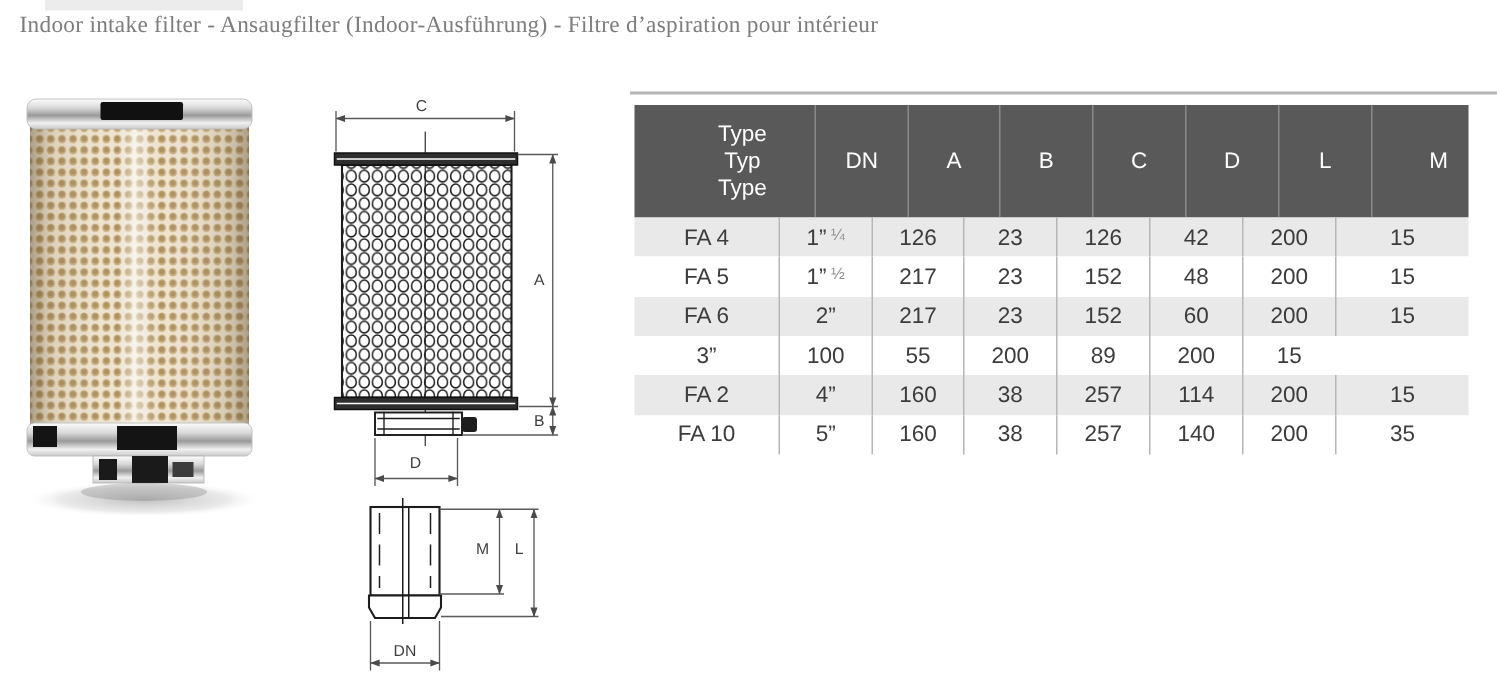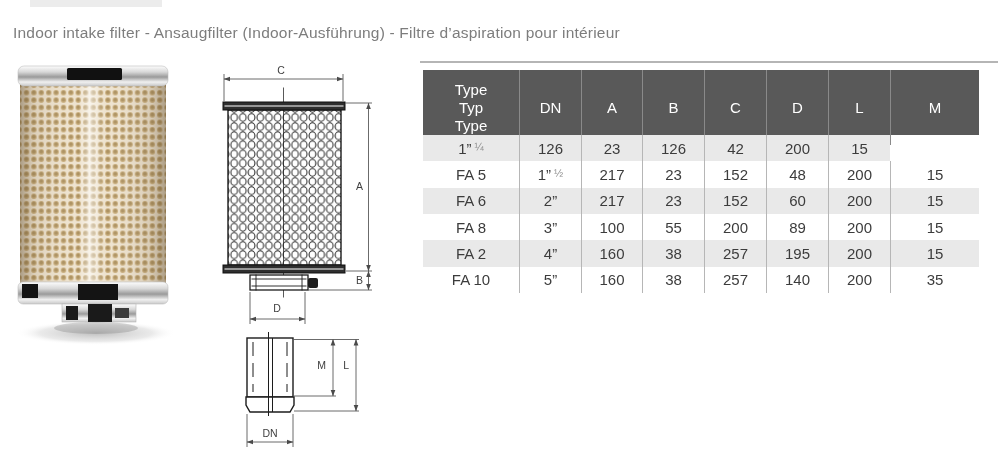--- a/index.html
+++ b/index.html
@@ -2,33 +2,33 @@
 <html><head>
 <meta charset="utf-8">
 <style>
   html,body { margin:0; padding:0; background:#ffffff; }
   #canvas {
     position:relative; width:1000px; height:465px; background:#ffffff;
     font-family:"Liberation Sans","DejaVu Sans",sans-serif; overflow:hidden;
   }
   
   .page-title {
-    position:absolute; left:13px; top:24px; font-size:15.5px; letter-spacing:.2px;
-    color:#7d7d7d; white-space:nowrap;
+    position:absolute; left:13px; top:8px; font-size:15.5px; letter-spacing:.2px;
+    color:#7d7d7d; white-space:nowrap;font-family:Liberation Serif, serif;
   }
   .top-artifact { position:absolute; left:30px; top:0; width:132px; height:7px; background:#ececec; }
   
   .top-rule { position:absolute; left:420px; top:61px; width:578px; height:2px; background:#9c9c9c; opacity:.75; }
   
   .photo-wrap   { position:absolute; left:8px;  top:52px; width:185px; height:300px; }
   .drawing-wrap { position:absolute; left:195px; top:58px; width:185px; height:397px; }
   
   .spec-table { position:absolute; left:423px; top:70px; width:556px; }
   .t-grid { display:grid; grid-template-columns:96px 62px 61px 62px 62px 62px 62px 89px; }
-  .t-head { background:#595959; height:65px; }
+  .t-head { background:#595959; height:75px;padding-left:24px; }
   .t-head .hcell {
     display:flex; align-items:center; justify-content:center; color:#ffffff;
     font-size:15px; border-left:1px solid #8a8a8a; height:75px;
   }
   .t-head .hcell:first-child { border-left:none; flex-direction:column; line-height:18px; }
   .t-body .row { height:26.33px; }
   .t-body .row.alt .cell { background:#e9e9e9; }
   .cell {
     display:flex; align-items:center; justify-content:center; height:26.33px;
     font-size:15px; color:#3c3c3c; border-left:1px solid #b6b6b6; background:#ffffff;
@@ -187,20 +187,21 @@
       <div class="hcell">A</div>
       <div class="hcell">B</div>
       <div class="hcell">C</div>
       <div class="hcell">D</div>
       <div class="hcell">L</div>
       <div class="hcell">M</div>
     </div>
 
     <div class="t-body">
       <div class="t-grid row alt">
+        <div class="cell">FA 4</div>
         <div class="cell">
             <span>1”</span>
             <span class="frac">¼</span>
           </div>
         <div class="cell">126</div>
         <div class="cell">23</div>
         <div class="cell">126</div>
         <div class="cell">42</div>
         <div class="cell">200</div>
         <div class="cell">15</div>
@@ -224,40 +225,39 @@
             <span>2”</span>
           </div>
         <div class="cell">217</div>
         <div class="cell">23</div>
         <div class="cell">152</div>
         <div class="cell">60</div>
         <div class="cell">200</div>
         <div class="cell">15</div>
       </div>
       <div class="t-grid row">
-        <div class="cell">FA 8</div>
         <div class="cell">
             <span>3”</span>
           </div>
         <div class="cell">100</div>
         <div class="cell">55</div>
         <div class="cell">200</div>
         <div class="cell">89</div>
         <div class="cell">200</div>
         <div class="cell">15</div>
       </div>
       <div class="t-grid row alt">
         <div class="cell">FA 2</div>
         <div class="cell">
             <span>4”</span>
           </div>
         <div class="cell">160</div>
         <div class="cell">38</div>
         <div class="cell">257</div>
-        <div class="cell">195</div>
+        <div class="cell">114</div>
         <div class="cell">200</div>
         <div class="cell">15</div>
       </div>
       <div class="t-grid row">
         <div class="cell">FA 10</div>
         <div class="cell">
             <span>5”</span>
           </div>
         <div class="cell">160</div>
         <div class="cell">38</div>

